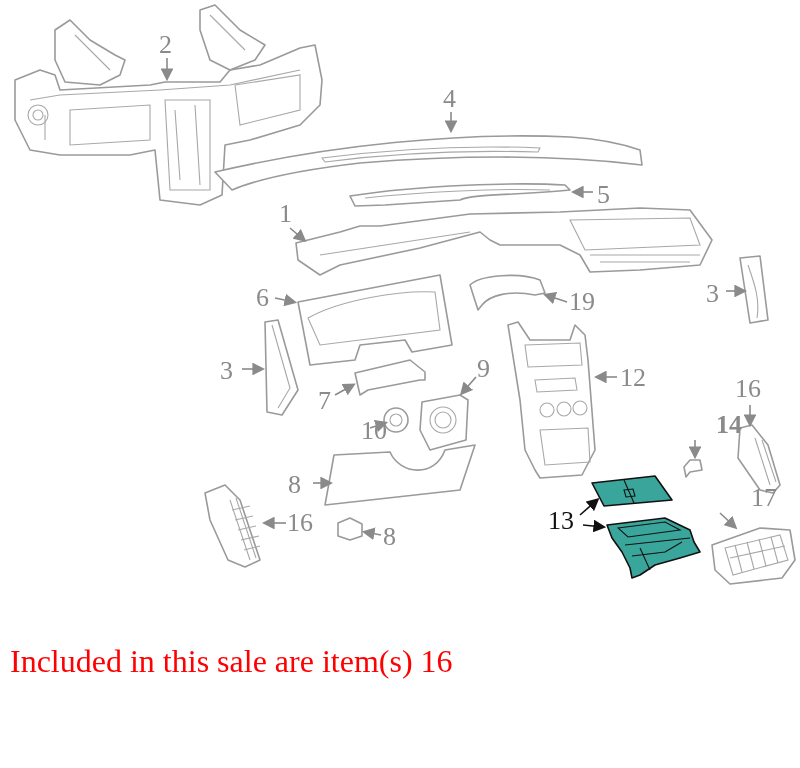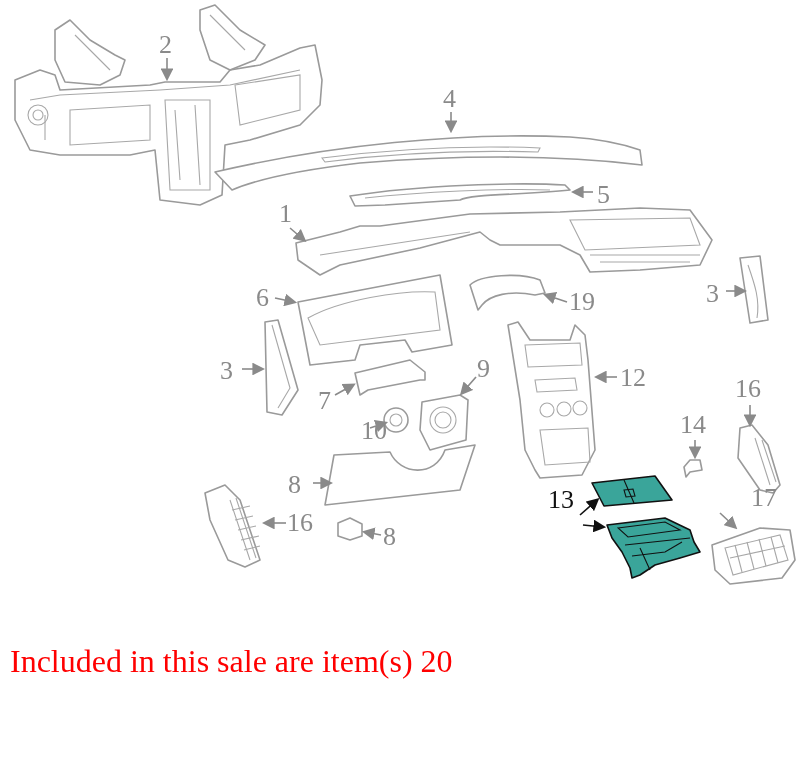--- a/index.html
+++ b/index.html
@@ -173,21 +173,21 @@
   <span class="callout" style="left:279px;top:201px;">1</span>
   <span class="callout" style="left:256px;top:285px;">6</span>
   <span class="callout" style="left:569px;top:289px;">19</span>
   <span class="callout" style="left:706px;top:281px;">3</span>
   <span class="callout" style="left:220px;top:358px;">3</span>
   <span class="callout" style="left:318px;top:388px;">7</span>
   <span class="callout" style="left:477px;top:356px;">9</span>
   <span class="callout" style="left:620px;top:365px;text-align:right;">12</span>
   <span class="callout" style="left:333px;top:418px;margin-left:28px;">10</span>
   <span class="callout" style="left:735px;top:376px;">16</span>
-  <span class="callout" style="left:680px;top:412px;">14</span>
+  <span class="callout" style="left:716px;top:412px;font-weight:bold;">14</span>
   <span class="callout" style="left:288px;top:472px;">8</span>
   <span class="callout" style="left:705px;top:485px;margin-left:46px;">17</span>
-  <span class="callout active" style="left:548px;top:487px;text-align:right;">13</span>
+  <span class="callout active" style="left:548px;top:508px;text-align:right;">13</span>
   <span class="callout" style="left:287px;top:510px;">16</span>
   <span class="callout" style="left:383px;top:524px;">8</span>
 </div>
 
-<div class="caption">Included in this sale are item(s) 20</div>
+<div class="caption">Included in this sale are item(s) 16</div>
 
 </body></html>

